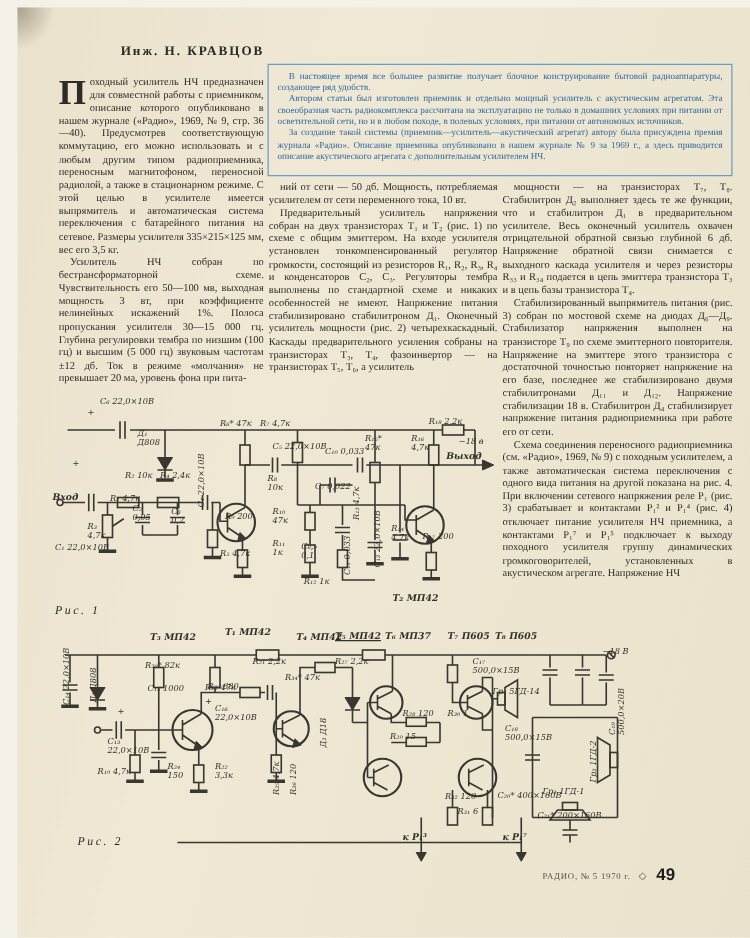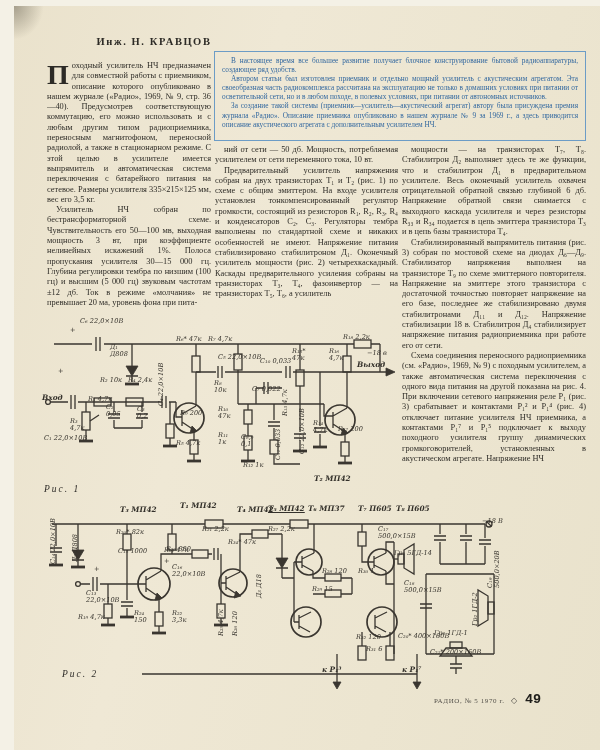--- a/index.html
+++ b/index.html
@@ -30,21 +30,21 @@
   .schem polygon{fill:#3a3630;stroke-width:.8;}
   .schem .g{stroke-width:2.8;}
   .schem .tr{stroke-width:1.7;}
   .lbl{position:absolute;font:italic 6.6px/7.3px "DejaVu Serif",serif;color:#34312b;white-space:pre-line;}
   .lbl.b{font-weight:bold;font-size:7.4px;}
   .lbl.v{transform-origin:0 0;transform:rotate(-90deg);}
   .figcap{position:absolute;font:italic 9.5px "Liberation Serif",serif;letter-spacing:2px;color:#2e2c28;}
   .footer{position:absolute;top:691px;color:#53504a;}
   .footer-journal{left:420px;font-size:7px;letter-spacing:.6px;}
   .footer-diamond{left:497px;top:690px;font-size:8px;}
-  .footer-page{left:511px;top:686px;font-size:13.5px;font-weight:bold;color:#1e1d1a;font-family:Liberation Mono, monospace;}
+  .footer-page{left:511px;top:686px;font-size:13.5px;font-weight:bold;color:#1e1d1a;font-family:Liberation Sans, sans-serif;}
 </style>
 </head>
 <body>
 
 <div class="page">
   <div class="smudge"></div>
 
   <div class="author">Инж. Н. КРАВЦОВ</div>
 
   <div class="infobox">

